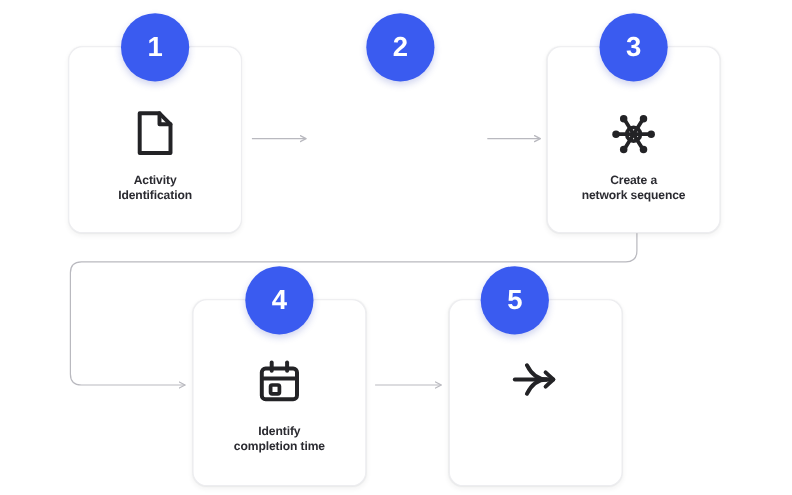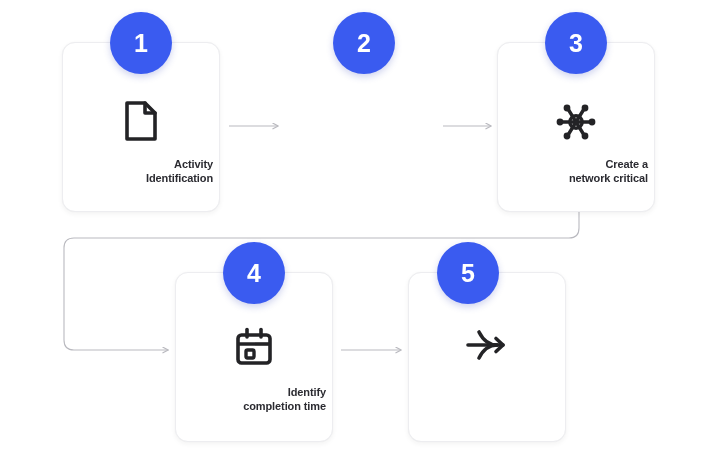--- a/index.html
+++ b/index.html
@@ -39,21 +39,21 @@
     left: 0;
     right: 0;
     display: flex;
     align-items: center;
     justify-content: center;
   }
   .card-label {
     position: absolute;
     left: 6px;
     right: 6px;
-    text-align: right;
+    text-align: center;
     font-size: 11px;
     font-weight: bold;
     line-height: 14px;
     color: #2b2b31;
     letter-spacing: -0.1px;
     white-space: pre-line;
   }
   .badge {
     position: absolute;
     width: 62px;
@@ -143,21 +143,21 @@
           <circle cx="7" cy="23" r="3.4"></circle>
           <circle cx="39" cy="23" r="3.4"></circle>
           <circle cx="14" cy="9" r="3.4"></circle>
           <circle cx="32" cy="9" r="3.4"></circle>
           <circle cx="14" cy="37" r="3.4"></circle>
           <circle cx="32" cy="37" r="3.4"></circle>
         </g>
       </svg>
     </div>
     <div class="card-label">Create a
-network critical</div>
+network sequence</div>
   </div>
   <div class="badge" id="badge-3">
     <span>3</span>
   </div>
 
   <div class="card" id="card-4">
     <div class="card-icon">
       <svg width="44" height="44" viewBox="0 0 44 44" xmlns="http://www.w3.org/2000/svg">
         <rect x="6" y="10" width="32" height="28" rx="3.5" fill="none" stroke="#232326" stroke-width="3.6"></rect>
         <line x1="6" y1="19" x2="38" y2="19" stroke="#232326" stroke-width="3.6"></line>

